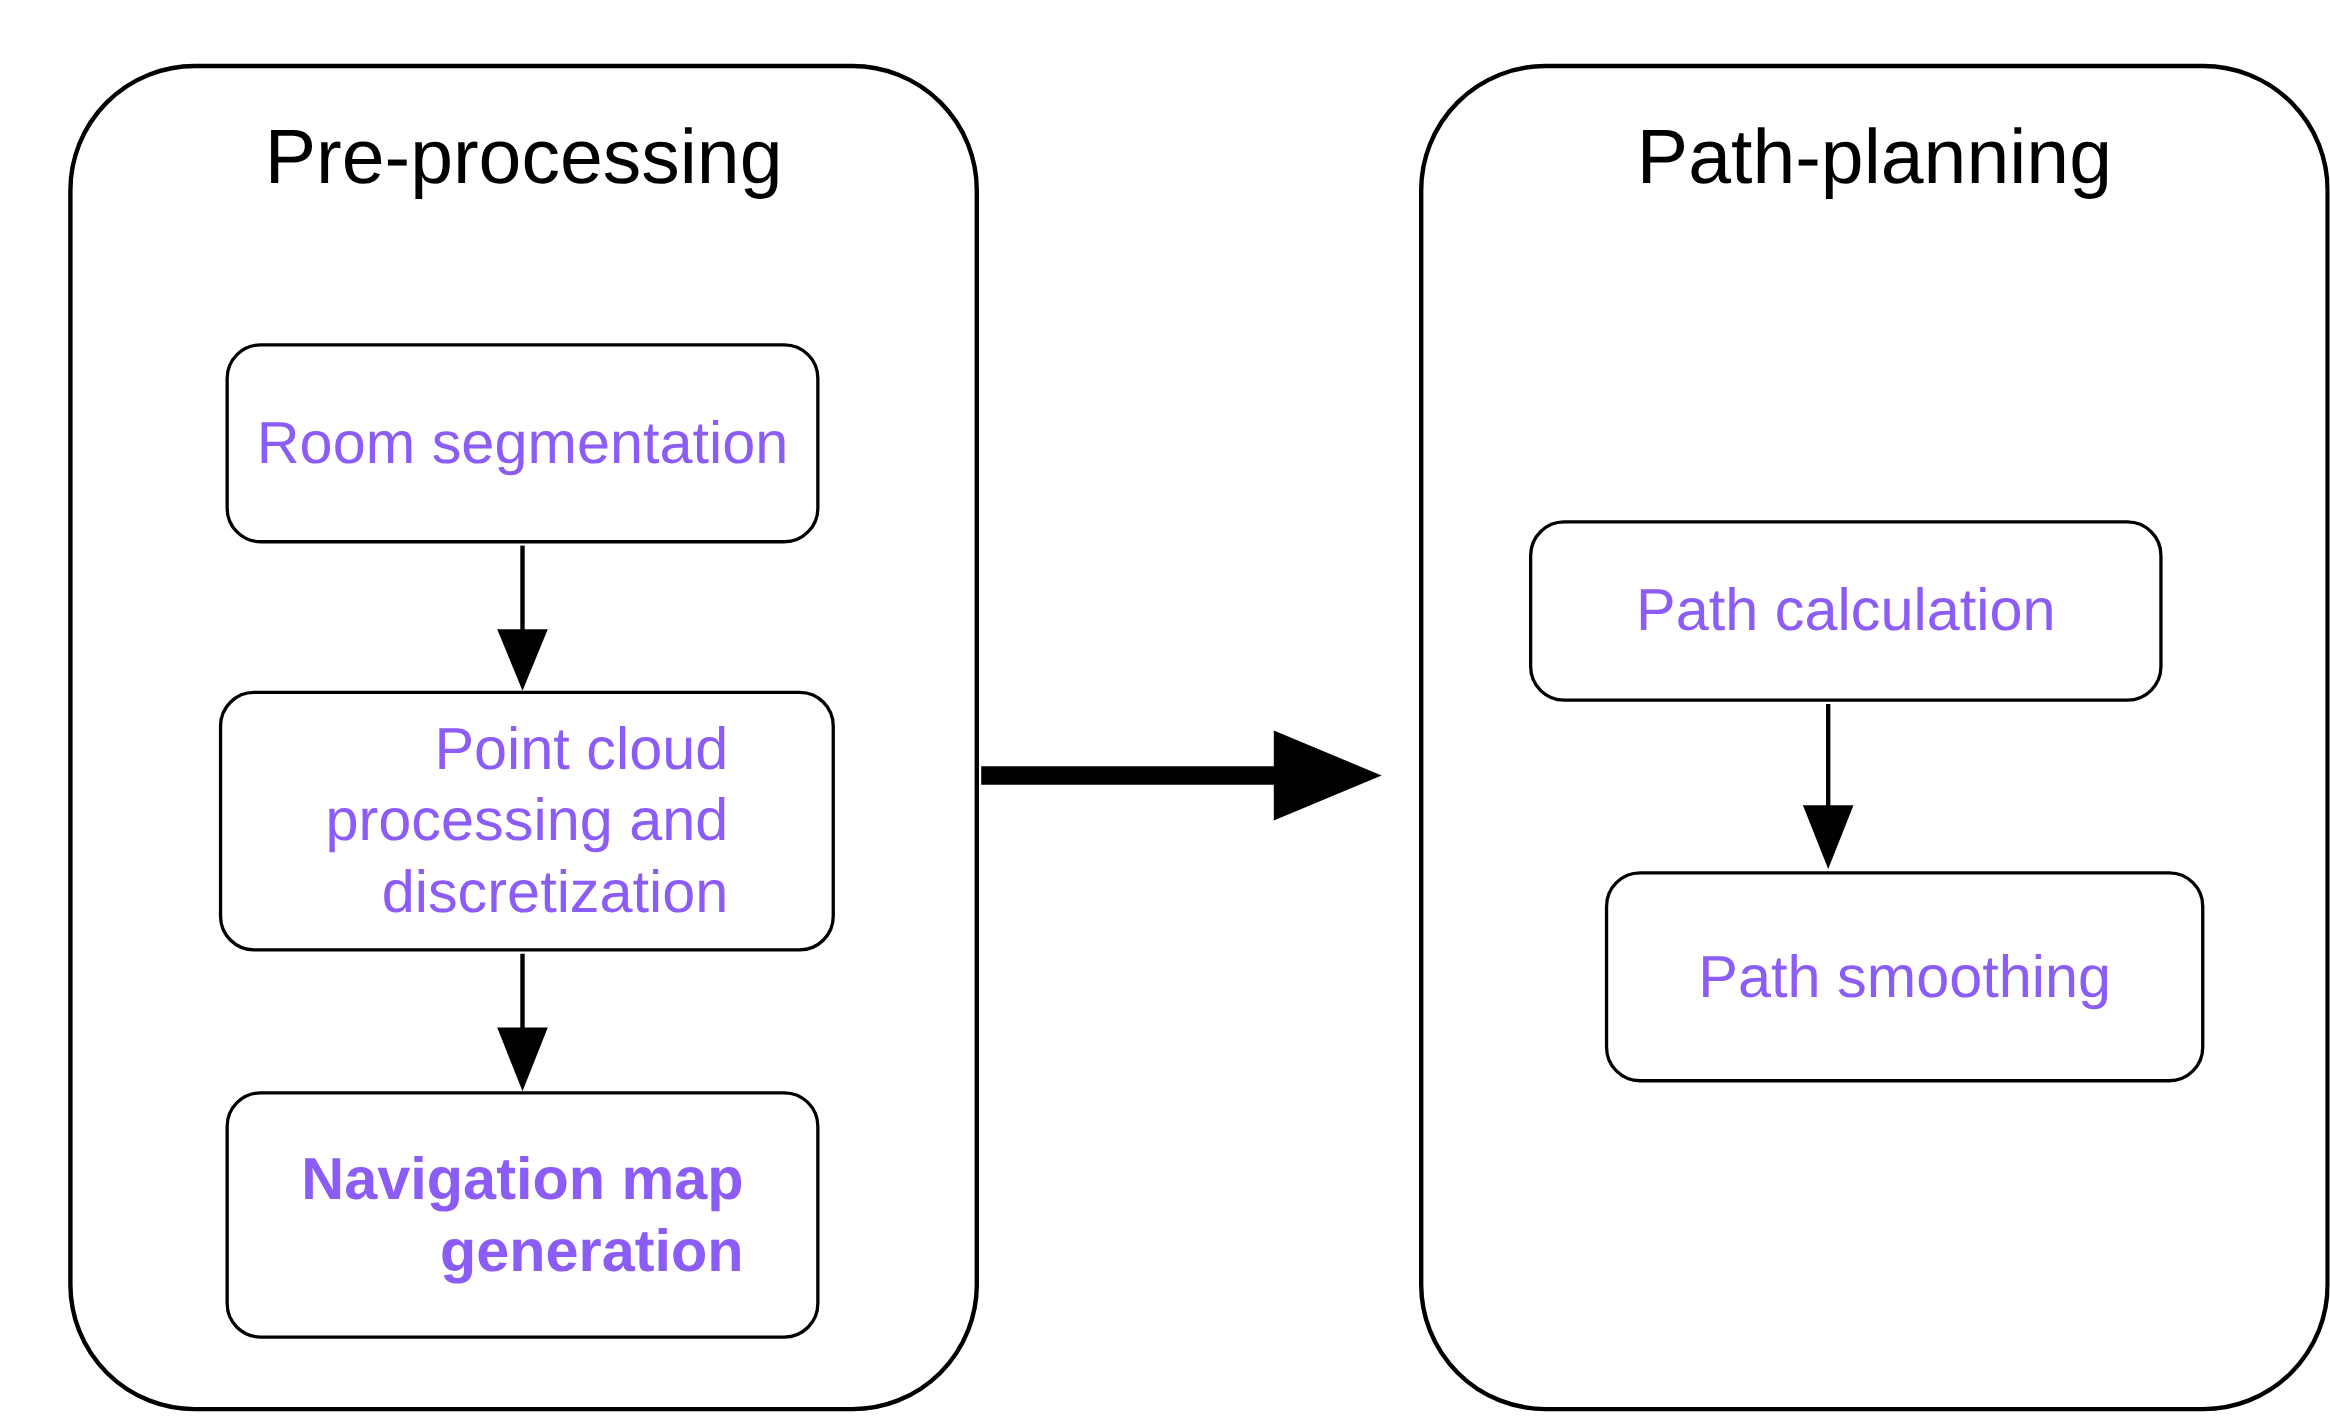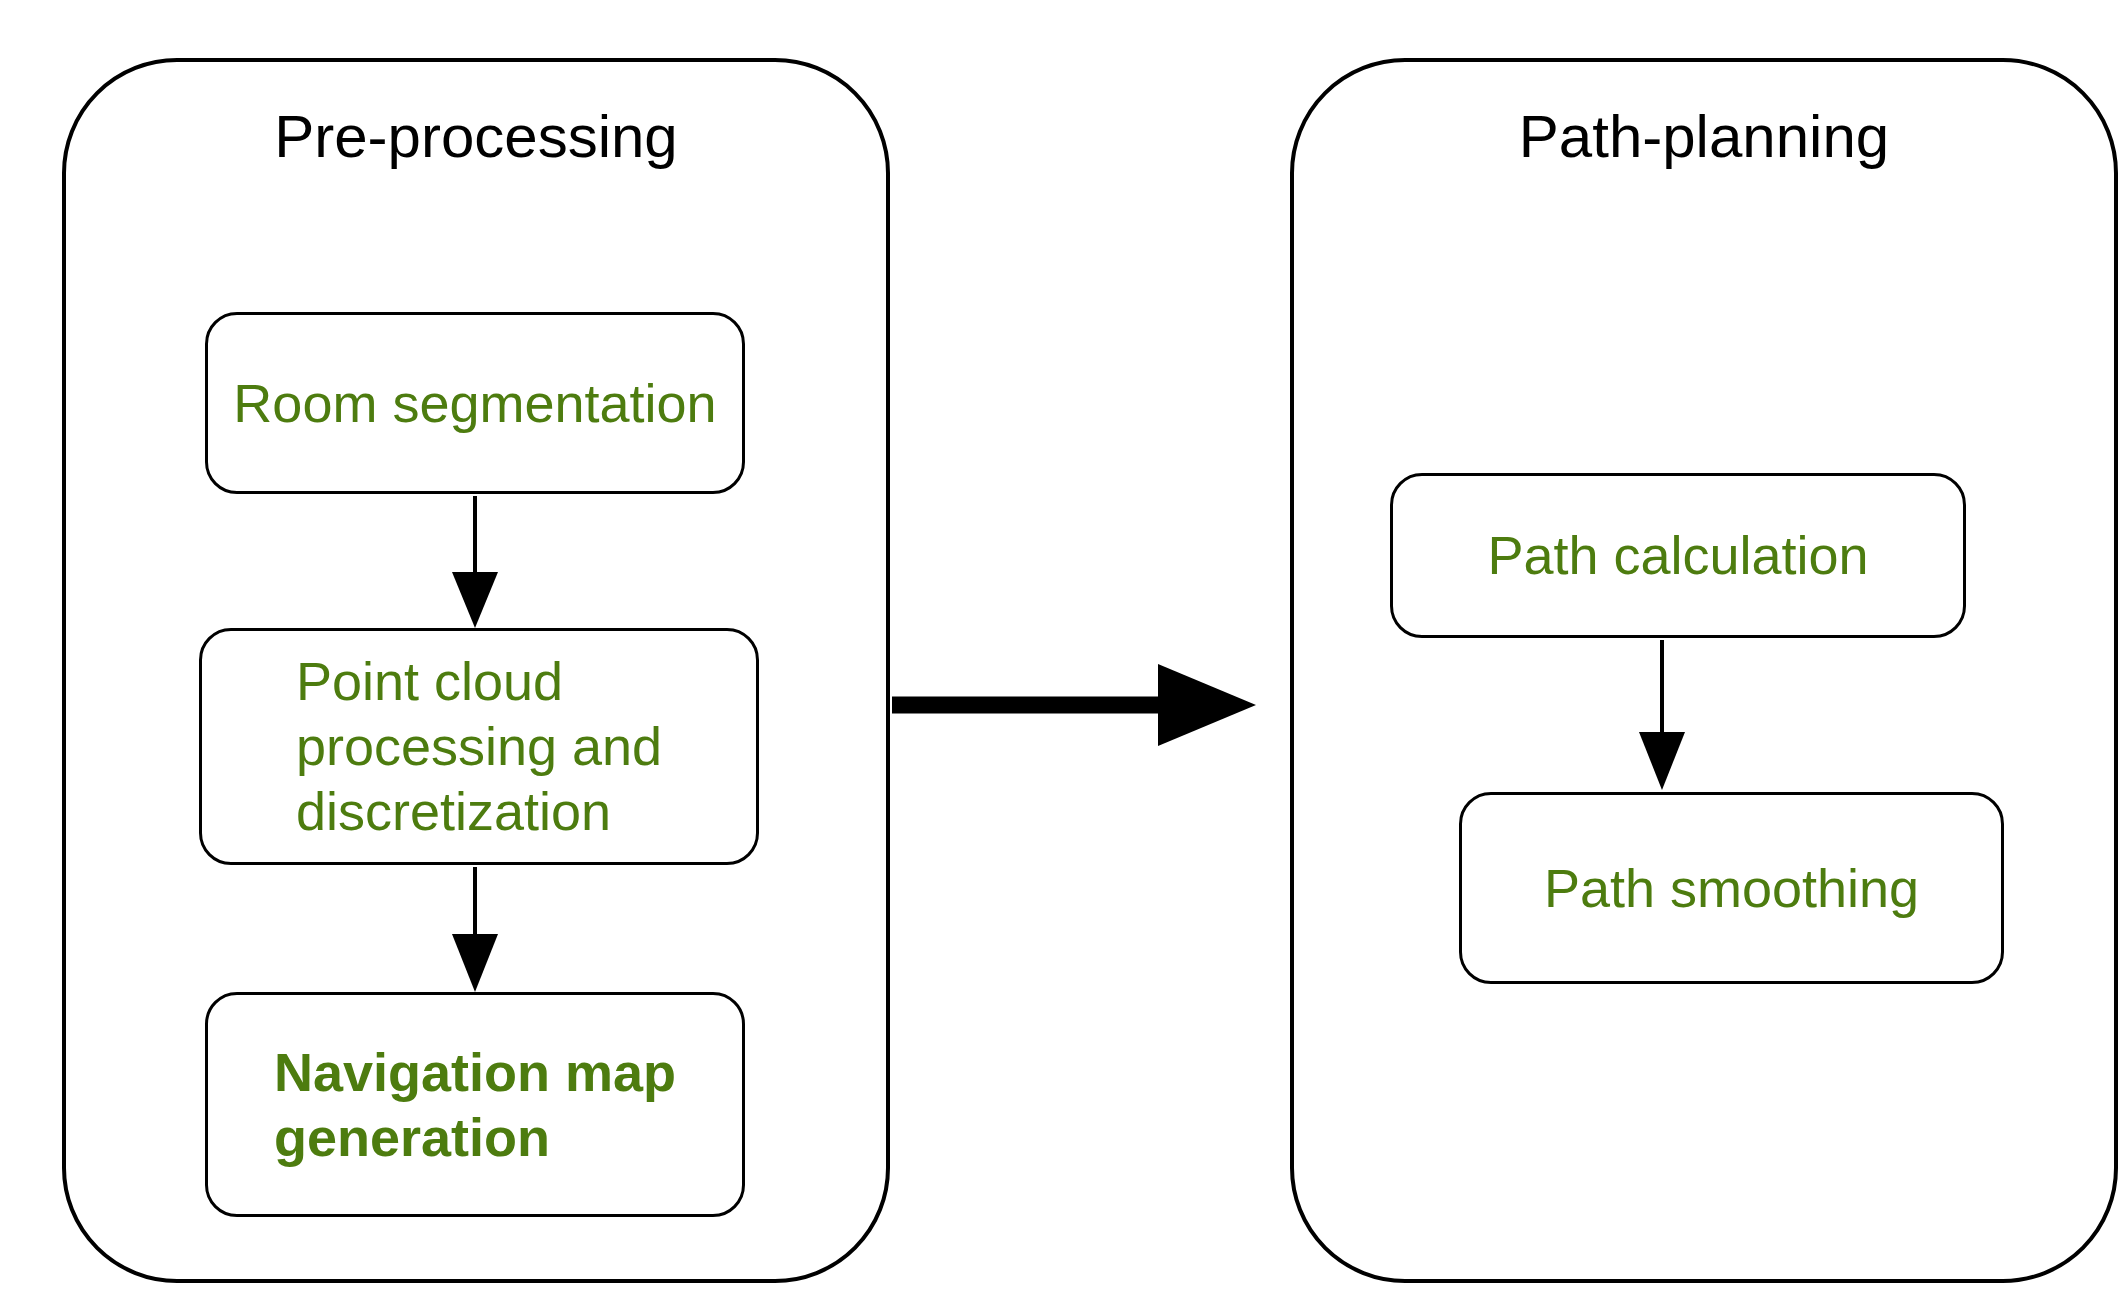--- a/index.html
+++ b/index.html
@@ -22,41 +22,41 @@
     border-radius: 115px;
     background: #ffffff;
     box-sizing: border-box;
   }
   .group-left  { left: 62px;   top: 58px; width: 828px; height: 1225px; }
   .group-right { left: 1258px; top: 58px; width: 828px; height: 1225px; margin-left: 32px; }
   .group-title {
     width: 100%;
     margin-top: 42px;
     text-align: center;
-    font-size: 60px;
+    font-size: 70px;
     line-height: 1.1;
     font-weight: 400;
     color: #000000;
   }
   .node {
     position: absolute;
     border: 3.5px solid #000000;
     border-radius: 32px;
     background: #ffffff;
     box-sizing: border-box;
     display: flex;
     align-items: center;
     justify-content: center;
   }
   .node-label {
     font-size: 54px;
     line-height: 1.2;
-    text-align: left;
+    text-align: right;
     white-space: pre-line;
-    color: #4d7c0f;
+    color: #8b5cf6;
   }
   
   .node-a { left: 205px;  top: 312px; width: 540px; height: 182px; }
   .node-b { left: 199px;  top: 628px; width: 560px; height: 237px; }
   .node-c { left: 205px;  top: 992px; width: 540px; height: 225px; font-weight: bold; }
   .node-d { left: 1390px; top: 473px; width: 576px; height: 165px; }
   .node-e { left: 1459px; top: 792px; width: 545px; height: 192px; }
   .connector-layer {
     position: absolute;
     left: 0; top: 0;

